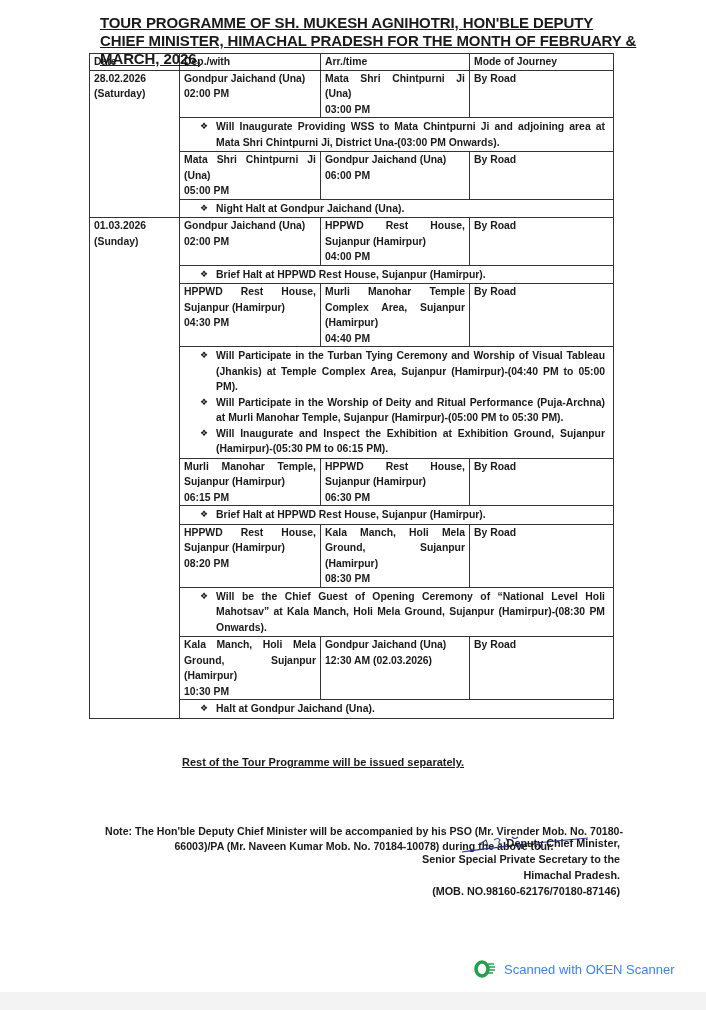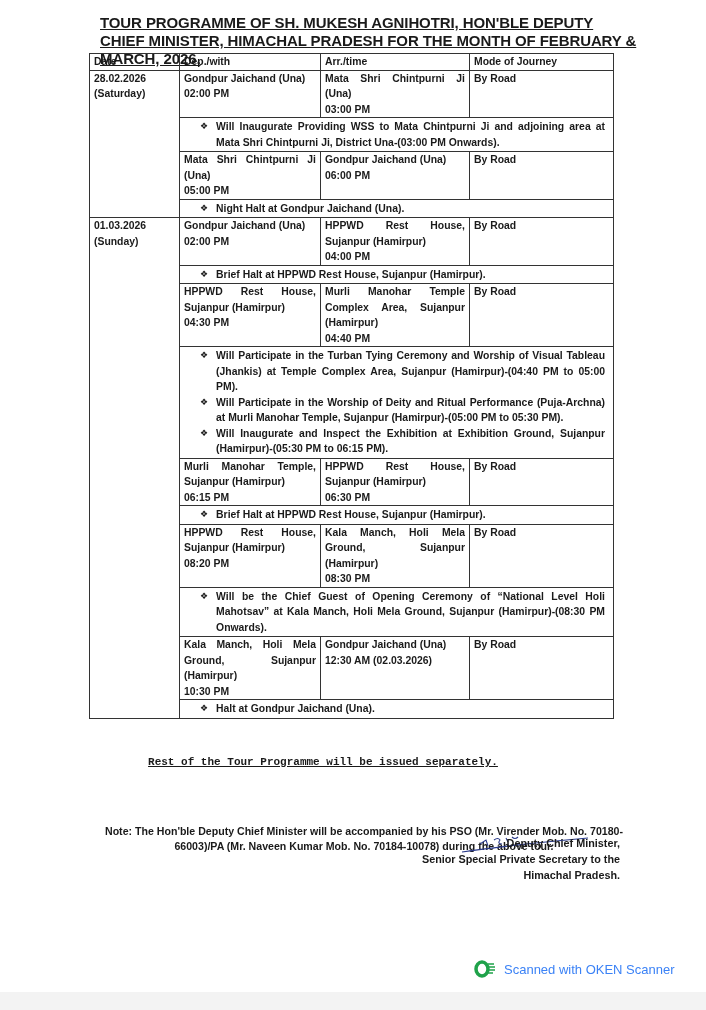--- a/index.html
+++ b/index.html
@@ -23,21 +23,21 @@
   table.tour td.date { border-top: 1px solid #333; border-bottom: none; }
   table.tour td.date.cont { border-top: none; border-bottom: none; }
   table.tour tr.last td.date { border-bottom: 1px solid #333; }
   .just { text-align: justify; text-align-last: left; }
   .note-cell { padding: 1px 8px 1px 20px !important; }
   .bullet { display: flex; gap: 8px; }
   .bullet .mark { flex: 0 0 auto; font-size: 9px; }
   .bullet .txt { flex: 1; text-align: justify; }
   .rest {
     position: absolute; left: 0; width: 646px; top: 756px; text-align: center;
-    font-size: 11px; font-weight: bold; text-decoration: underline; font-family: Liberation Mono, monospace;
+    font-size: 11px; font-weight: bold; text-decoration: underline;
   }
   .note {
     position: absolute; left: 84px; top: 776px; width: 560px; text-align: center;
     font-size: 10.6px; font-weight: bold; line-height: 15px; margin-top: 48px;
   }
   .sign {
     position: absolute; left: 395px; top: 835px; width: 225px; text-align: right;
     font-size: 10.8px; font-weight: bold; line-height: 16px;
   }
   .sigmark { position: absolute; left: 460px; top: 832px; width: 130px; height: 22px; }
@@ -235,20 +235,21 @@
 
 <svg class="sigmark" viewBox="0 0 130 22">
   <path d="M2 20 Q40 14 128 6" stroke="#2a3a8a" stroke-width="1.2" fill="none"></path>
   <path d="M20 12 l6 -4 l2 6 M34 8 q4 -3 6 0 q-3 4 2 4 M46 6 l2 4 M52 5 q3 3 6 0" stroke="#2a3a8a" stroke-width="1.1" fill="none"></path>
 </svg>
 
 <div class="sign">
   <div>Deputy Chief Minister,</div>
   <div>Senior Special Private Secretary to the</div>
   <div>Himachal Pradesh.</div>
+  <div>(MOB. NO.98160-62176/70180-87146)</div>
 </div>
 
 <div class="scanner">
   <svg width="22" height="18" viewBox="0 0 22 18">
     <ellipse cx="8" cy="9" rx="6" ry="7" fill="none" stroke="#1fa24a" stroke-width="3.5"></ellipse>
     <path d="M14 4 h6 M15 7 h6 M15 10 h6 M14 13 h5" stroke="#1fa24a" stroke-width="1.6"></path>
   </svg>
   <span>Scanned with OKEN Scanner</span>
 </div>
 <div class="footer-strip"></div>

